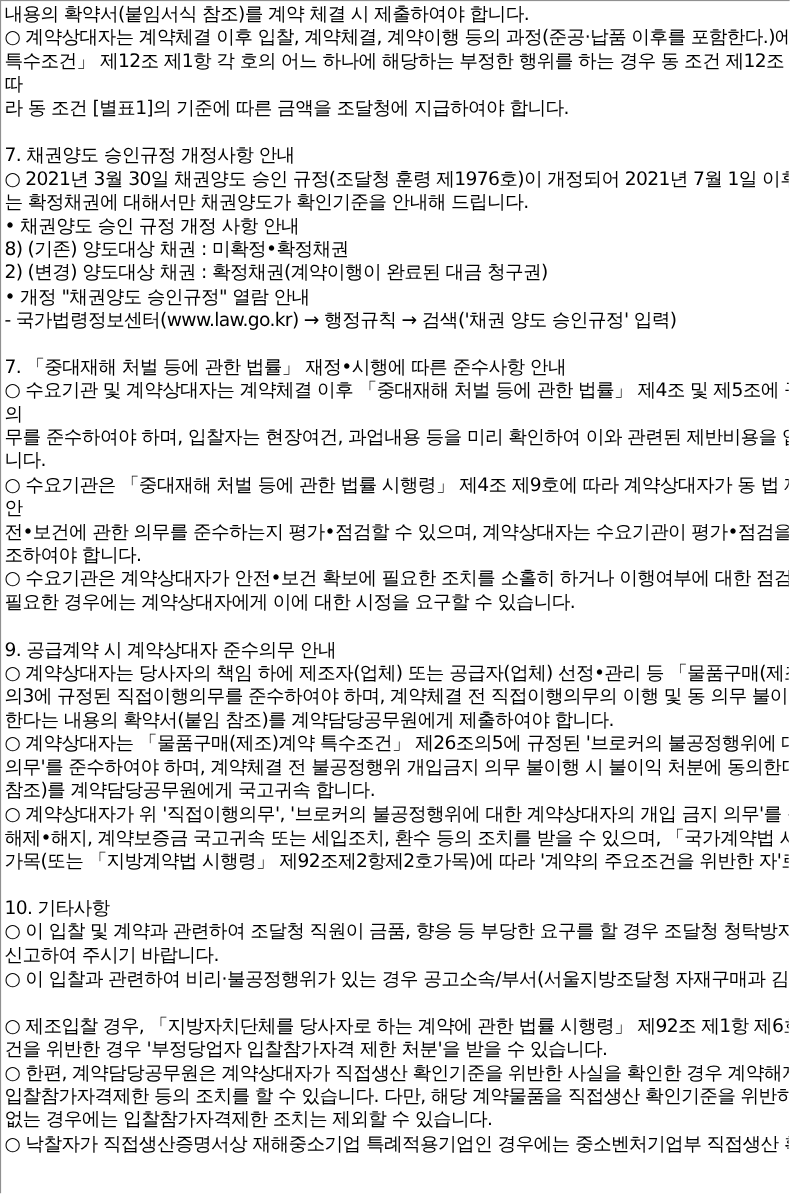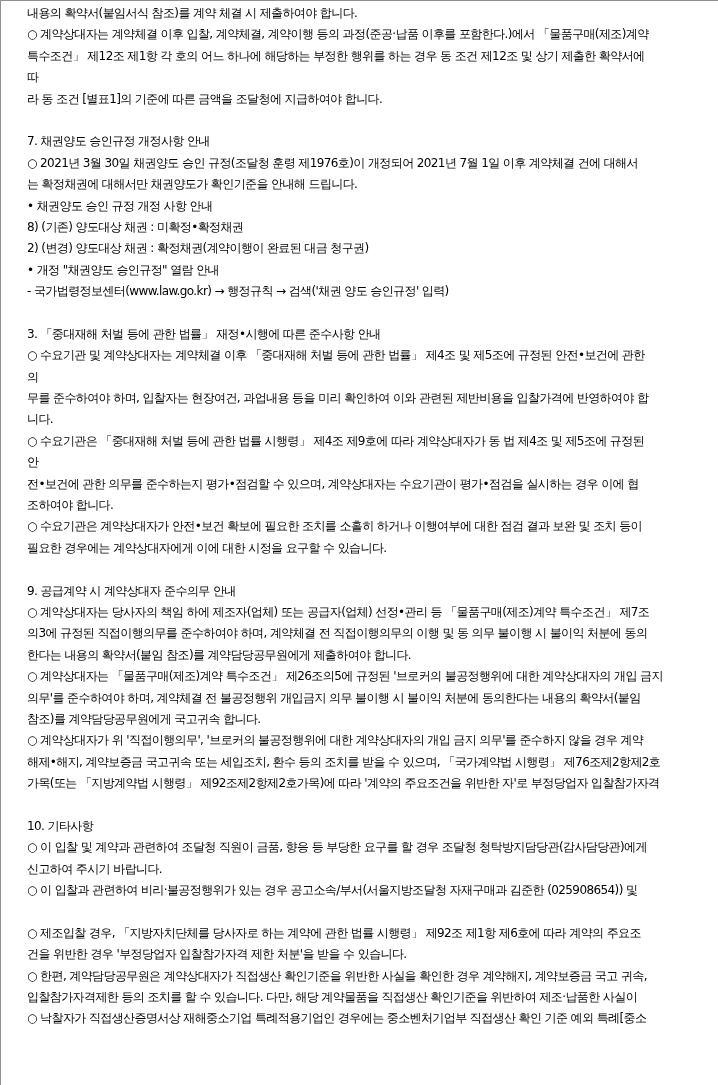--- a/index.html
+++ b/index.html
@@ -22,26 +22,25 @@
     overflow: hidden;
     background: #ffffff;
   }
   .doc-lines {
     width: 100%;
   }
   .text-line {
     height: 21.4px;
     line-height: 21.4px;
     font-family: "DejaVu Sans", "Liberation Sans", sans-serif;
-    font-size: 12px;
+    font-size: 17px;
     letter-spacing: -0.6px;
     color: #000000;
     white-space: nowrap;
     overflow: hidden;
-    margin-left: 23px;
   }
 </style>
 </head>
 <body>
 
 <div class="doc-cell">
   <div class="doc-lines" id="doc-lines">
       <div class="text-line">내용의 확약서(붙임서식 참조)를 계약 체결 시 제출하여야 합니다.</div>
       <div class="text-line">○ 계약상대자는 계약체결 이후 입찰, 계약체결, 계약이행 등의 과정(준공·납품 이후를 포함한다.)에서 「물품구매(제조)계약</div>
       <div class="text-line">특수조건」 제12조 제1항 각 호의 어느 하나에 해당하는 부정한 행위를 하는 경우 동 조건 제12조 및 상기 제출한 확약서에</div>
@@ -50,21 +49,21 @@
       <div class="text-line">&nbsp;</div>
       <div class="text-line">7. 채권양도 승인규정 개정사항 안내</div>
       <div class="text-line">○ 2021년 3월 30일 채권양도 승인 규정(조달청 훈령 제1976호)이 개정되어 2021년 7월 1일 이후 계약체결 건에 대해서</div>
       <div class="text-line">는 확정채권에 대해서만 채권양도가 확인기준을 안내해 드립니다.</div>
       <div class="text-line">• 채권양도 승인 규정 개정 사항 안내</div>
       <div class="text-line">8) (기존) 양도대상 채권 : 미확정•확정채권</div>
       <div class="text-line">2) (변경) 양도대상 채권 : 확정채권(계약이행이 완료된 대금 청구권)</div>
       <div class="text-line">• 개정 "채권양도 승인규정" 열람 안내</div>
       <div class="text-line">- 국가법령정보센터(www.law.go.kr) → 행정규칙 → 검색('채권 양도 승인규정' 입력)</div>
       <div class="text-line">&nbsp;</div>
-      <div class="text-line">3. 「중대재해 처벌 등에 관한 법률」  재정•시행에 따른 준수사항 안내</div>
+      <div class="text-line">7. 「중대재해 처벌 등에 관한 법률」  재정•시행에 따른 준수사항 안내</div>
       <div class="text-line">○ 수요기관 및 계약상대자는 계약체결 이후 「중대재해 처벌 등에 관한 법률」  제4조 및 제5조에 규정된 안전•보건에 관한</div>
       <div class="text-line">의</div>
       <div class="text-line">무를 준수하여야 하며, 입찰자는 현장여건, 과업내용 등을 미리 확인하여 이와 관련된 제반비용을 입찰가격에 반영하여야 합</div>
       <div class="text-line">니다.</div>
       <div class="text-line">○ 수요기관은 「중대재해 처벌 등에 관한 법률 시행령」  제4조 제9호에 따라 계약상대자가 동 법 제4조 및 제5조에 규정된</div>
       <div class="text-line">안</div>
       <div class="text-line">전•보건에 관한 의무를 준수하는지 평가•점검할 수 있으며, 계약상대자는 수요기관이 평가•점검을 실시하는 경우 이에 협</div>
       <div class="text-line">조하여야 합니다.</div>
       <div class="text-line">○ 수요기관은 계약상대자가 안전•보건 확보에 필요한 조치를 소홀히 하거나 이행여부에 대한 점검 결과 보완 및 조치 등이</div>
       <div class="text-line">필요한 경우에는 계약상대자에게 이에 대한 시정을 요구할 수 있습니다.</div>
@@ -82,15 +81,16 @@
       <div class="text-line">&nbsp;</div>
       <div class="text-line">10. 기타사항</div>
       <div class="text-line">○ 이 입찰 및 계약과 관련하여 조달청 직원이 금품, 향응 등 부당한 요구를 할 경우 조달청 청탁방지담당관(감사담당관)에게</div>
       <div class="text-line">신고하여 주시기 바랍니다.</div>
       <div class="text-line">○ 이 입찰과 관련하여 비리·불공정행위가 있는 경우 공고소속/부서(서울지방조달청 자재구매과 김준한 (025908654)) 및</div>
       <div class="text-line">&nbsp;</div>
       <div class="text-line">○ 제조입찰 경우, 「지방자치단체를 당사자로 하는 계약에 관한 법률 시행령」 제92조 제1항 제6호에 따라 계약의 주요조</div>
       <div class="text-line">건을 위반한 경우 '부정당업자 입찰참가자격 제한 처분'을 받을 수 있습니다.</div>
       <div class="text-line">○ 한편, 계약담당공무원은 계약상대자가 직접생산 확인기준을 위반한 사실을 확인한 경우 계약해지, 계약보증금 국고 귀속,</div>
       <div class="text-line">입찰참가자격제한 등의 조치를 할 수 있습니다. 다만, 해당 계약물품을 직접생산 확인기준을 위반하여 제조·납품한 사실이</div>
+      <div class="text-line">없는 경우에는 입찰참가자격제한 조치는 제외할 수 있습니다.</div>
       <div class="text-line">○ 낙찰자가 직접생산증명서상 재해중소기업 특례적용기업인 경우에는 중소벤처기업부 직접생산 확인 기준 예외 특례[중소</div>
     </div>
 </div>
 
 </body></html>

